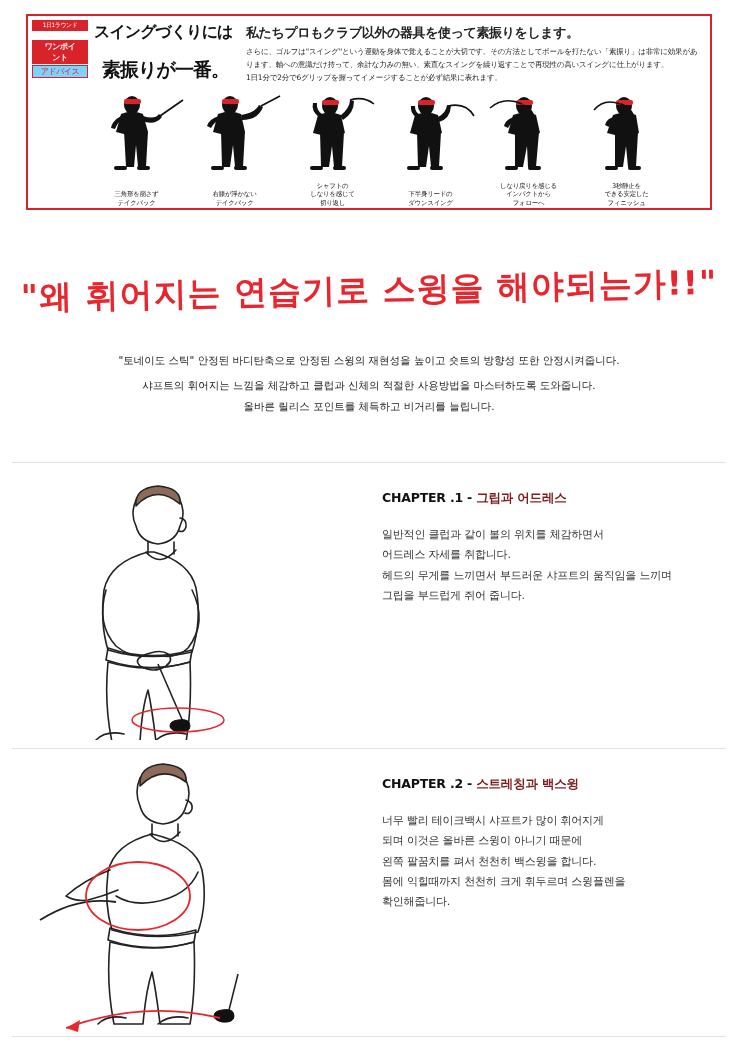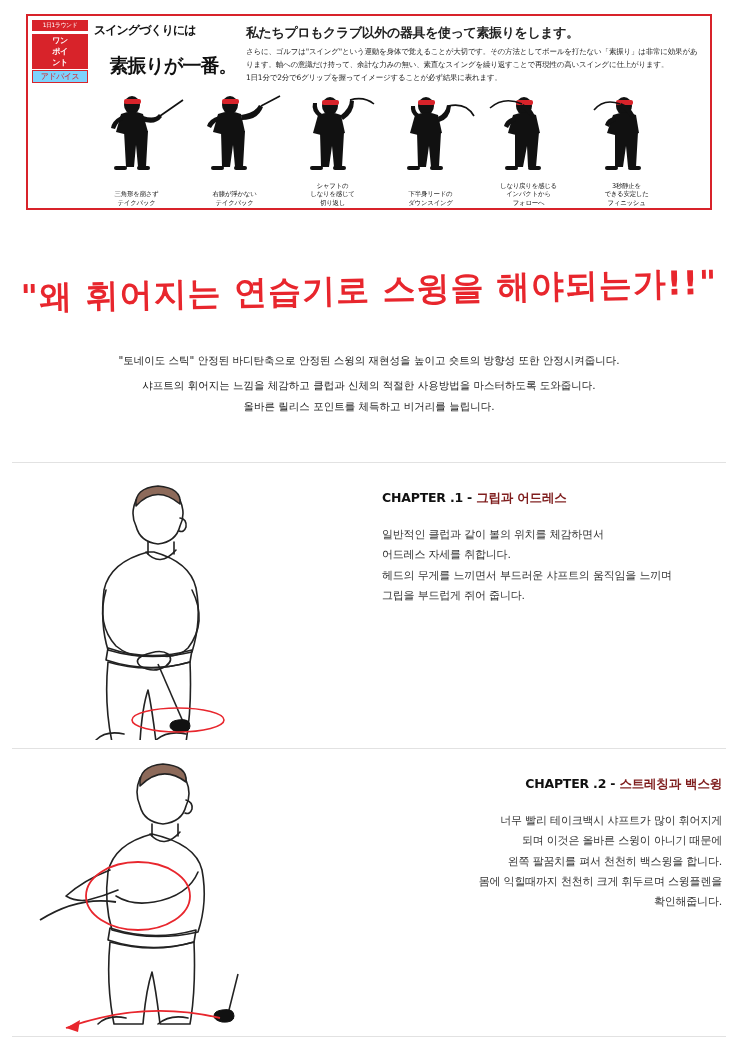--- a/index.html
+++ b/index.html
@@ -54,22 +54,22 @@
     text-align: center;
     padding: 1px 0;
     letter-spacing: -0.5px;
   }
   .jp-badge .b2 {
     background: #d8232a;
     color: #fff;
     font-size: 8px;
     font-weight: bold;
     text-align: center;
-    padding: 1px 17px;
-    margin-top: 3px;
+    padding: 1px 9px;
+    margin-top: 9px;
     letter-spacing: -0.5px;
   }
   .jp-badge .b3 {
     background: #7dd3fc;
     color: #d8232a;
     border: 1px solid #d8232a;
     font-size: 8px;
     font-weight: normal;
     text-align: center;
     padding: 0;
@@ -77,31 +77,30 @@
     letter-spacing: -0.5px;
   }
   .jp-title {
     position: absolute;
     top: 6px;
     left: 66px;
     width: 150px;
     color: #111;
   }
   .jp-title .l1 {
-    font-size: 12px;
+    font-size: 16px;
     font-weight: bold;
     letter-spacing: -1px;
   }
   .jp-title .l2 {
     font-size: 19px;
     font-weight: bold;
     letter-spacing: -1px;
     margin-top: 14px;
     margin-left: 8px;
-    text-align: center;
   }
   .jp-body {
     position: absolute;
     top: 6px;
     left: 218px;
     width: 458px;
     font-size: 7.5px;
     line-height: 1.75;
     color: #222;
     letter-spacing: -0.2px;
@@ -393,21 +392,21 @@
       <span class="num">CHAPTER .1 -</span>
       <span class="sub">그립과 어드레스</span>
     </div>
     <div class="chap-body" style="white-space:pre-line">일반적인 클럽과 같이 볼의 위치를 체감하면서
 어드레스 자세를 취합니다.
 헤드의 무게를 느끼면서 부드러운 샤프트의 움직임을 느끼며
 그립을 부드럽게 쥐어 줍니다.</div>
   </div>
 </div>
 
-<div class="chapter" style="top:748px; height:288px;text-align:right;">
+<div class="chapter" style="top:748px; height:288px;">
 
   <div class="chap-fig" style="top:8px">
     <svg width="330" height="280" viewBox="0 0 330 280">
       <g fill="none" stroke="#222" stroke-width="1.6" stroke-linejoin="round" stroke-linecap="round">
 
         <path d="M108 22 q24 -16 46 2 q6 14 0 26 q-4 16 -23 18 q-19 -2 -23 -18 q-6 -14 0 -28 z"></path>
         <path d="M108 30 q22 -22 46 -4 q2 -16 -23 -18 q-25 2 -23 22 z" fill="#8d6a5a" stroke="#222"></path>
         <path d="M154 44 q7 2 6 9 q-2 6 -7 4"></path>
 
         <path d="M120 68 l0 12 M146 68 l0 12"></path>

